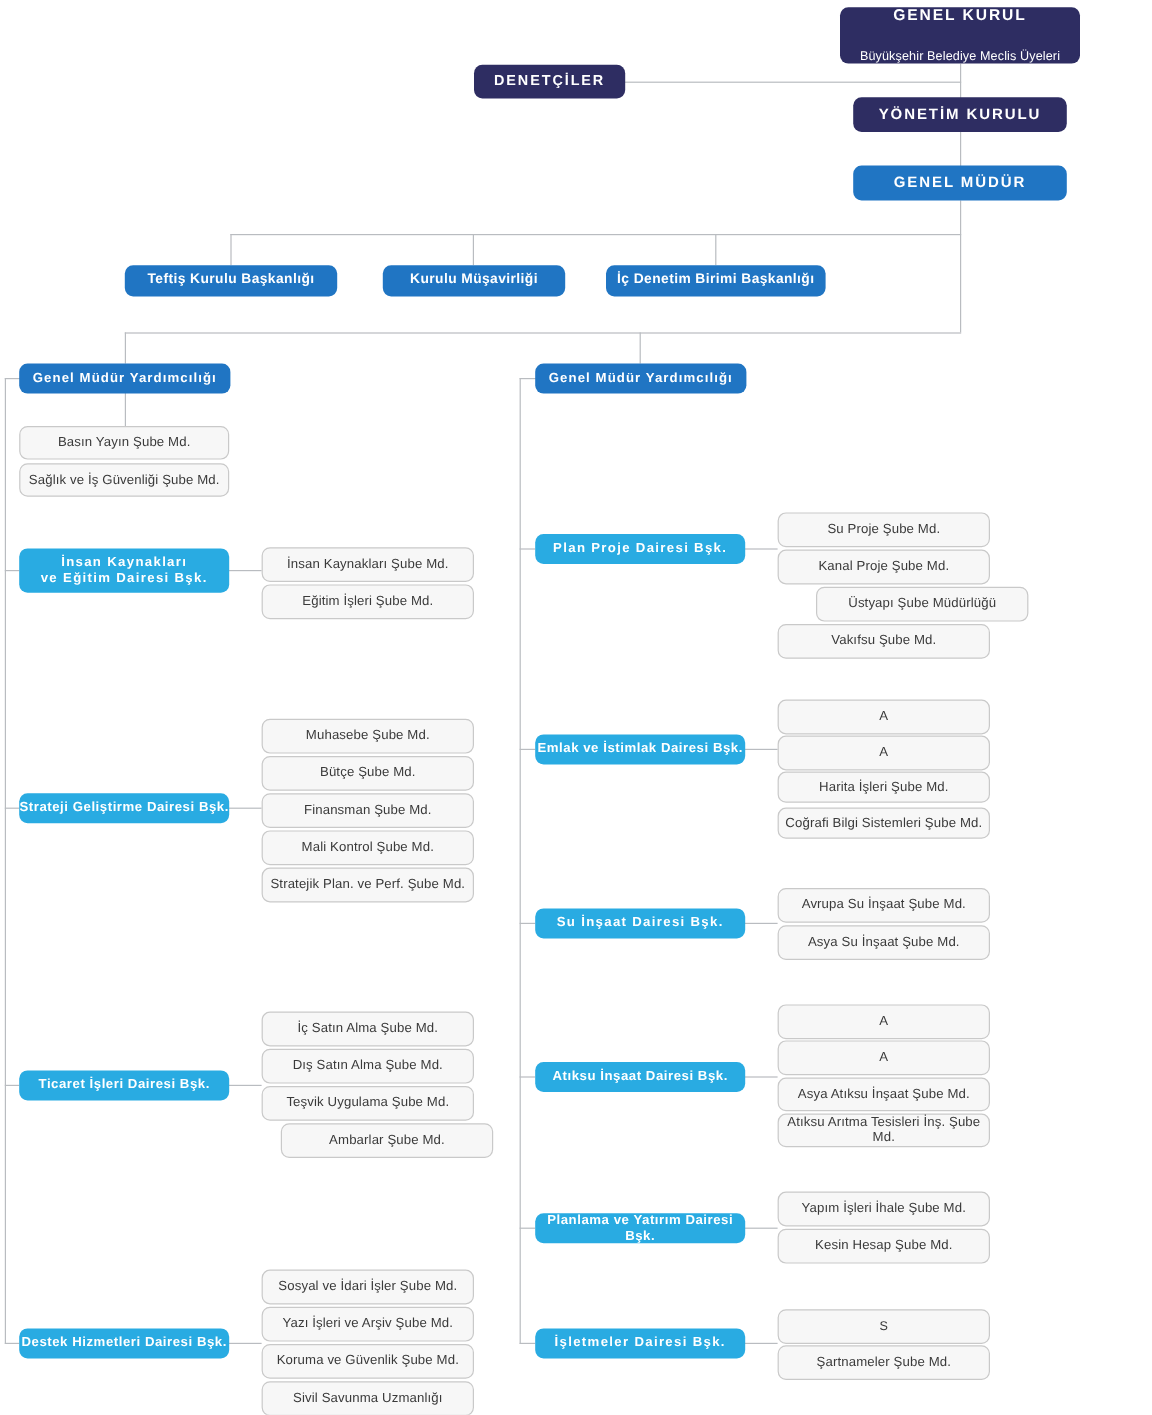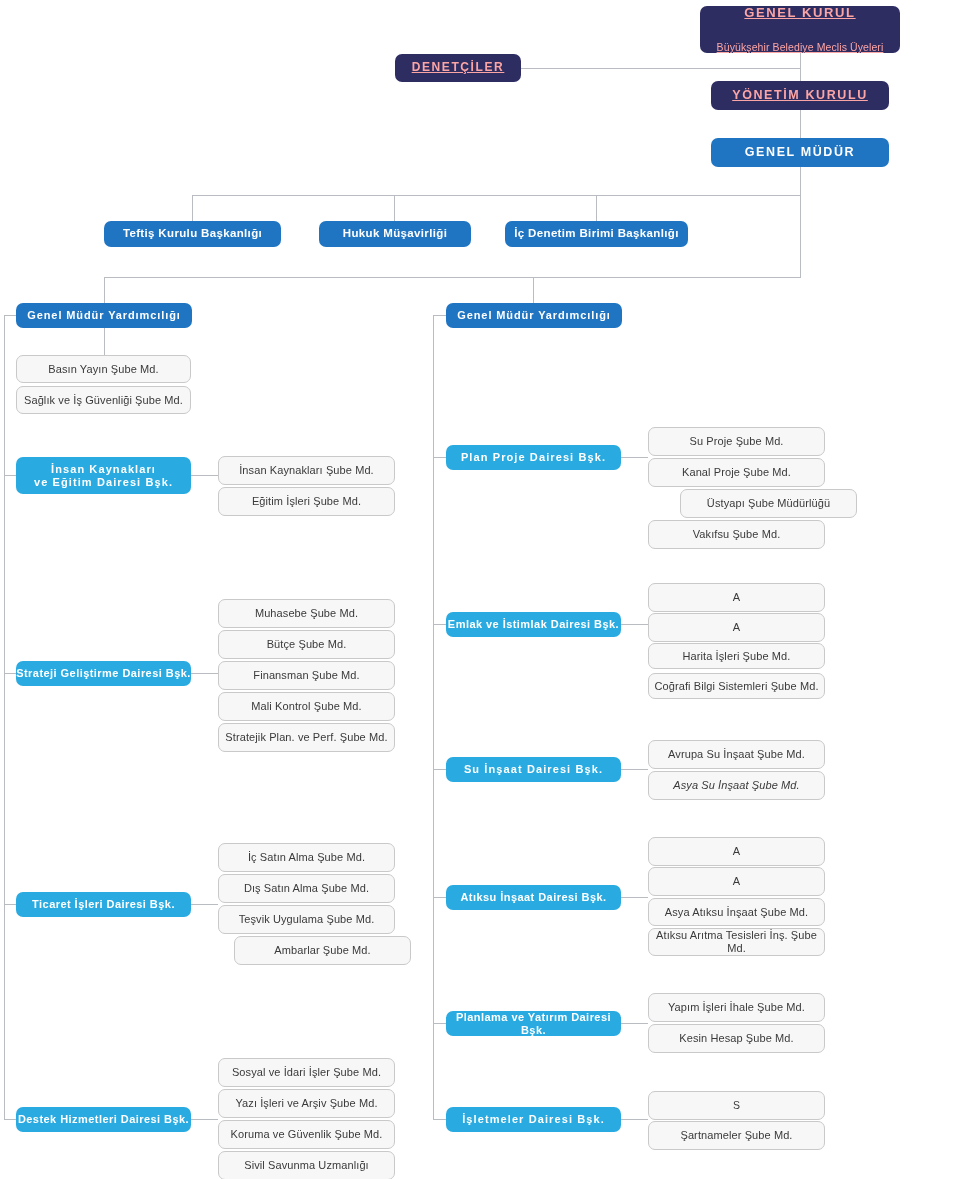--- a/index.html
+++ b/index.html
@@ -26,24 +26,23 @@
     flex-direction: column;
     align-items: center;
     justify-content: center;
     text-align: center;
     border-radius: 7px;
     line-height: 1.15;
   }
   
   .navy {
     background: #2e2d62;
-    color: #fca5a5;
+    color: #ffffff;
     letter-spacing: 1.6px;
     font-weight: bold;
-    text-decoration: underline;
   }
   .navy .sub {
     letter-spacing: .1px;
     font-weight: normal;
     font-size: 10.5px;
     margin-top: 21px;
   }
   
   .blue {
     background: #2075c3;
@@ -135,21 +134,21 @@
   </div>
 
   <div class="box blue" style="left:711px; top:138px; width:178px; height:29px; font-size:12.5px; letter-spacing:1.6px;">
     <span>GENEL MÜDÜR</span>
   </div>
 
   <div class="box blue" style="left:104px; top:221px; width:177px; height:26px;">
     <span>Teftiş Kurulu Başkanlığı</span>
   </div>
   <div class="box blue" style="left:319px; top:221px; width:152px; height:26px;">
-    <span>Hukuk Müşavirliği</span>
+    <span>Kurulu Müşavirliği</span>
   </div>
   <div class="box blue" style="left:505px; top:221px; width:183px; height:26px;text-align:center;">
     <span>İç Denetim Birimi Başkanlığı</span>
   </div>
 
   <div class="box blue" style="left:16px; top:303px; width:176px; height:25px; font-size:11px; letter-spacing:.9px;">
     <span>Genel Müdür Yardımcılığı</span>
   </div>
   <div class="box blue" style="left:446px; top:303px; width:176px; height:25px; font-size:11px; letter-spacing:.9px;">
     <span>Genel Müdür Yardımcılığı</span>
@@ -255,21 +254,21 @@
   <div class="box lite" style="left:648px; top:673px; width:177px; height:26px;">
     <span>Coğrafi Bilgi Sistemleri Şube Md.</span>
   </div>
 
   <div class="box cyan wide-ls" style="left:446px; top:757px; width:175px; height:25px;">
     <span>Su İnşaat Dairesi Bşk.</span>
   </div>
   <div class="box lite" style="left:648px; top:740px; width:177px; height:29px;">
     <span>Avrupa Su İnşaat Şube Md.</span>
   </div>
-  <div class="box lite" style="left:648px; top:771px; width:177px; height:29px;font-style:italic;">
+  <div class="box lite" style="left:648px; top:771px; width:177px; height:29px;">
     <span>Asya Su İnşaat Şube Md.</span>
   </div>
 
   <div class="box cyan" style="left:446px; top:885px; width:175px; height:25px;">
     <span>Atıksu İnşaat Dairesi Bşk.</span>
   </div>
   <div class="box lite" style="left:648px; top:837px; width:177px; height:29px;">
     <span class="l2">A</span>
   </div>
   <div class="box lite" style="left:648px; top:867px; width:177px; height:29px;">

